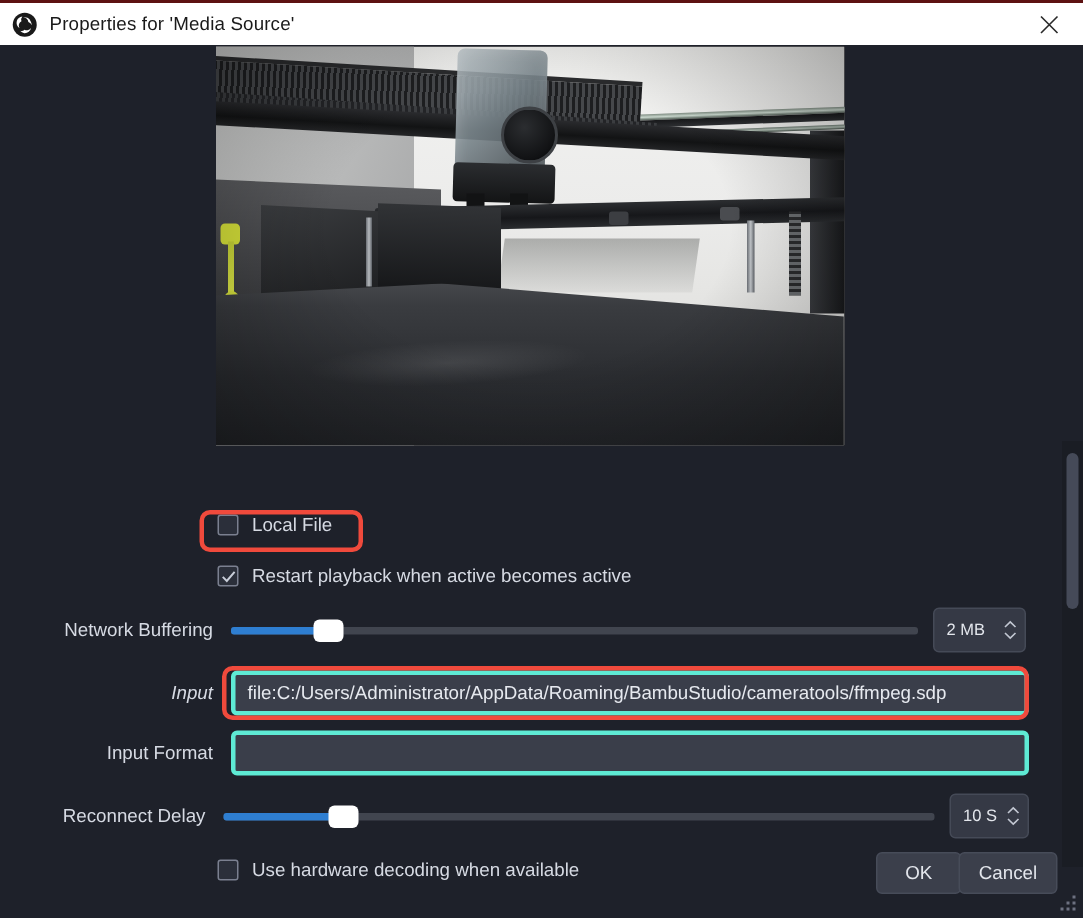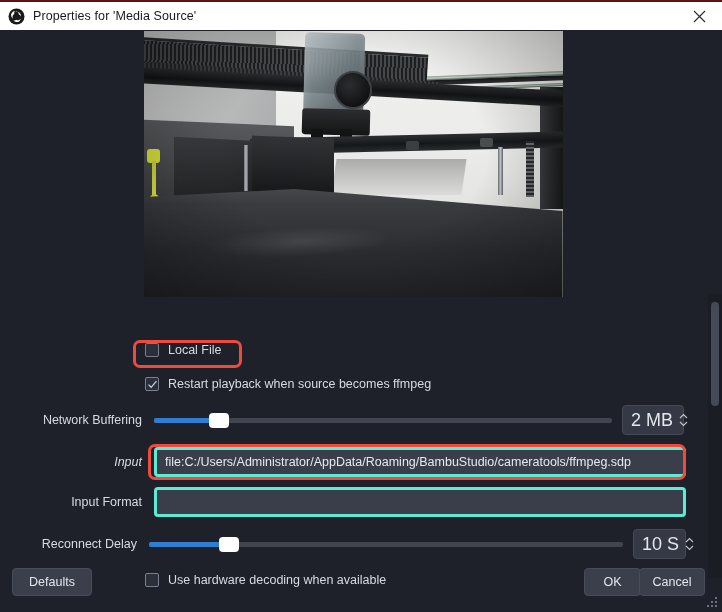--- a/index.html
+++ b/index.html
@@ -340,21 +340,21 @@
     border-radius: 4px;
     box-sizing: border-box;
     display: flex;
     align-items: center;
     justify-content: space-between;
     padding: 0 5px 0 8px;
     flex: 0 0 auto;
   }
   .spin .val {
     color: #e3e6ec;
-    font-size: 18px;
+    font-size: 11px;
     white-space: nowrap;
   }
   .spin .arrows {
     display: flex;
     flex-direction: column;
     margin-left: 6px;
     cursor: pointer;
   }
   .spin .arrows svg { display: block; }
 
@@ -474,21 +474,21 @@
       <span class="cbox-label">Local File</span>
     </div>
     <div class="annot" style="left:133px; top:310px; width:109px; height:28px;"></div>
 
     <div class="row" style="left:145px; top:347px;">
       <span class="cbox">
         <svg width="11" height="11" viewBox="0 0 11 11">
           <path d="M1.5 5.6 L4.2 8.3 L9.4 2.2" stroke="#c9ced9" stroke-width="1.3" fill="none"></path>
         </svg>
       </span>
-      <span class="cbox-label">Restart playback when source becomes ffmpeg</span>
+      <span class="cbox-label">Restart playback when active becomes active</span>
     </div>
 
     <div class="row" style="left:10px; top:375px; width:676px;">
       <span class="field-label" style="width:132px;">Network Buffering</span>
       <span class="slider" style="margin-left:12px; width:458px; flex:0 0 auto;">
         <span class="track"></span>
         <span class="fill" style="width:62px;"></span>
         <span class="handle" style="left:55px;"></span>
       </span>
       <span class="spin" style="margin-left:10px; width:62px;">
@@ -533,21 +533,20 @@
             </svg>
         </span>
       </span>
     </div>
 
     <div class="row" style="left:145px; top:543px;">
       <span class="cbox"></span>
       <span class="cbox-label">Use hardware decoding when available</span>
     </div>
 
-    <div class="btn" style="position:absolute; left:12px; top:538px; width:80px;">Defaults</div>
     <div class="btn" style="position:absolute; left:584px; top:538px; width:57px;">OK</div>
     <div class="btn" style="position:absolute; left:639px; top:538px; width:66px;">Cancel</div>
 
   </div>
 
   <div id="grip">
     <i style="left:8px; top:0;"></i>
     <i style="left:4px; top:4px;"></i>
     <i style="left:8px; top:4px;"></i>
     <i style="left:0;   top:8px;"></i>

